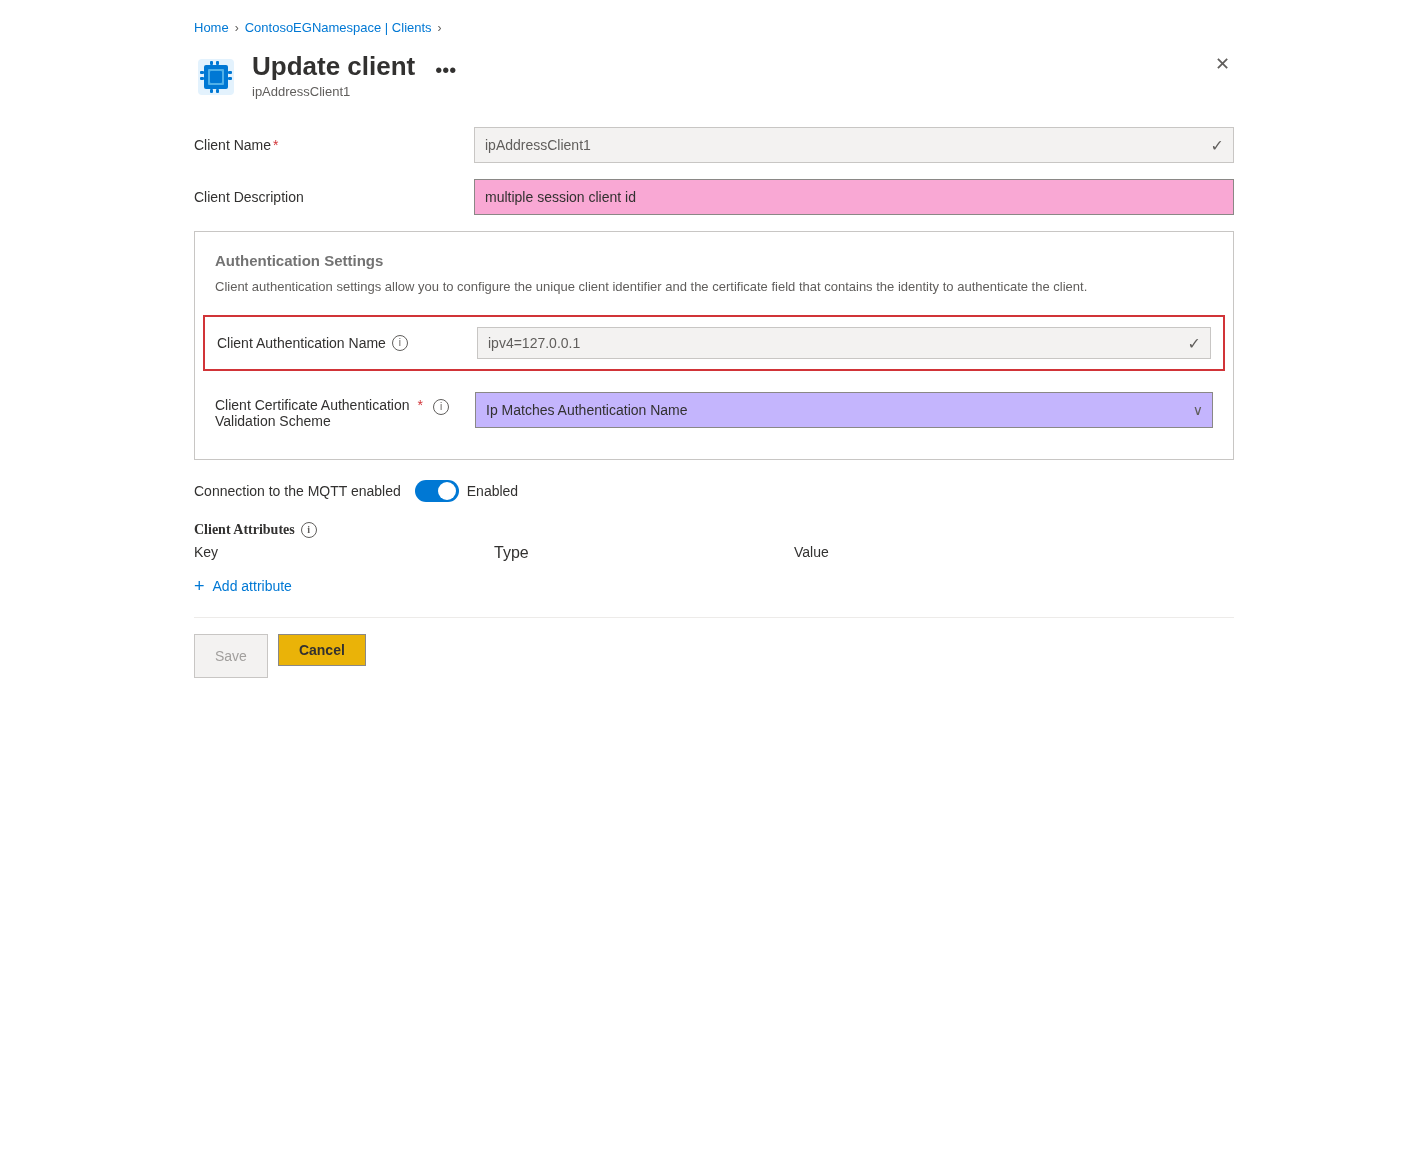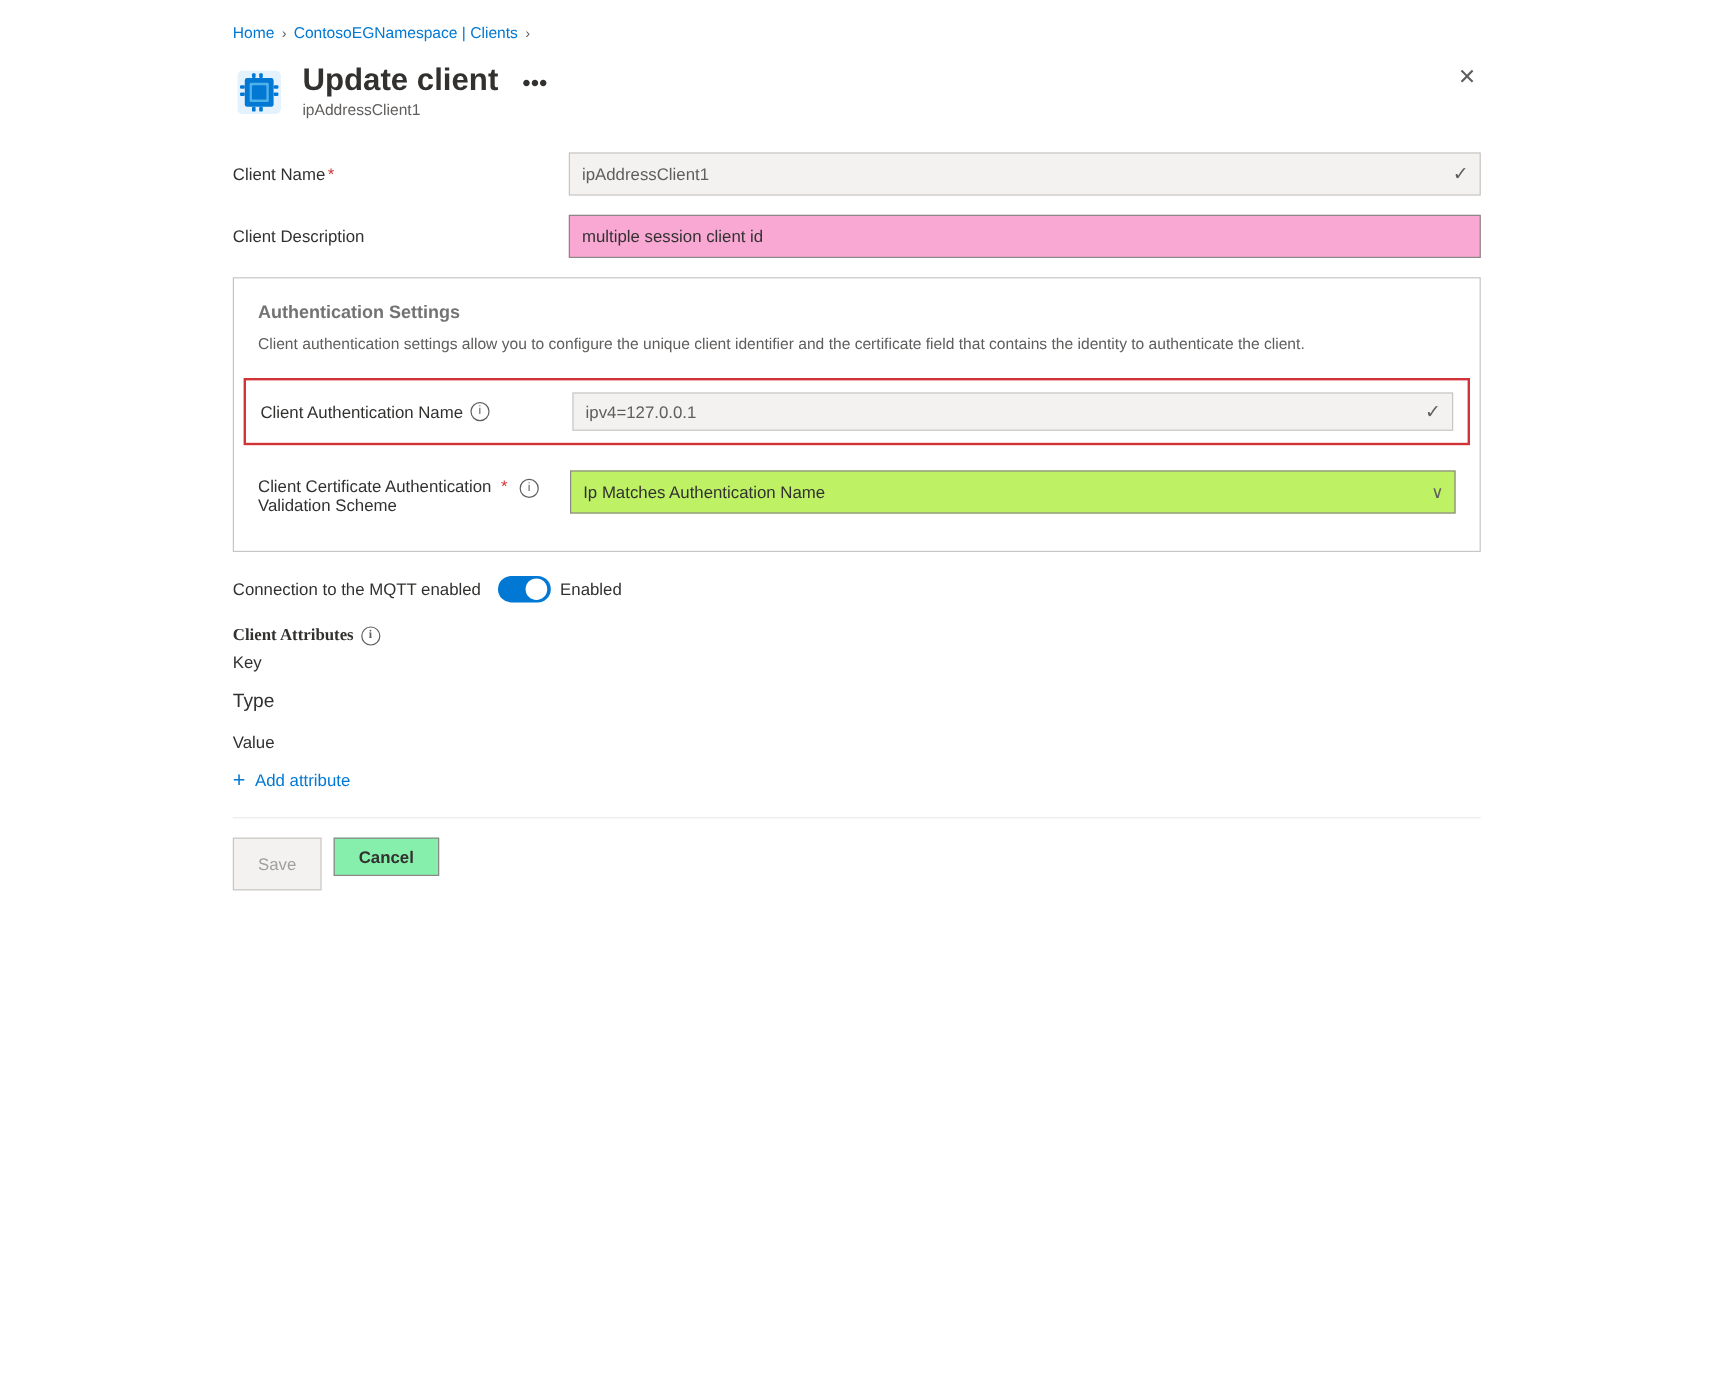--- a/index.html
+++ b/index.html
@@ -183,21 +183,21 @@
       background: #f3f2f1;
       outline: none;
     }
     .dropdown-field {
       width: 100%;
       height: 36px;
       padding: 6px 36px 6px 10px;
       border: 1px solid #8a8886;
       font-size: 14px;
       color: #323130;
-      background: #bef264;
+      background: #c4b5fd;
       outline: none;
       appearance: none;
       cursor: pointer;
     }
     .dropdown-wrap {
       flex: 1;
       position: relative;
     }
     .dropdown-arrow {
       position: absolute;
@@ -260,24 +260,23 @@
       font-family: Liberation Serif, serif;
     }
     .client-attr-desc {
       font-size: 13px;
       color: #605e5c;
       line-height: 1.5;
       margin-bottom: 16px;
     }
     .table-header {
       display: flex;
-      gap: 16px;
+      gap: 0;
       margin-bottom: 8px;
       padding-bottom: 6px;
-      flex-direction: column;
     }
     .col-key { width: 300px; font-size: 14px; color: #323130; font-weight: 400; }
     .col-type { width: 300px; font-size: 16px; color: #323130; font-weight: 400; }
     .col-value { flex: 1; font-size: 14px; color: #323130; font-weight: 400; }
     .add-attribute {
       display: flex;
       align-items: center;
       gap: 8px;
       color: #0078d4;
       cursor: pointer;
@@ -303,21 +302,21 @@
       padding: 0 20px;
       background: #f3f2f1;
       color: #a19f9d;
       border: 1px solid #c8c6c4;
       font-size: 14px;
       cursor: not-allowed;
     }
     .btn-cancel {
       height: 32px;
       padding: 0 20px;
-      background: #86efac;
+      background: #eab308;
       color: #323130;
       border: 1px solid #8a8886;
       font-size: 14px;
       cursor: pointer;
       font-weight: 600;
     }
   </style>
 </head>
 <body>
 

